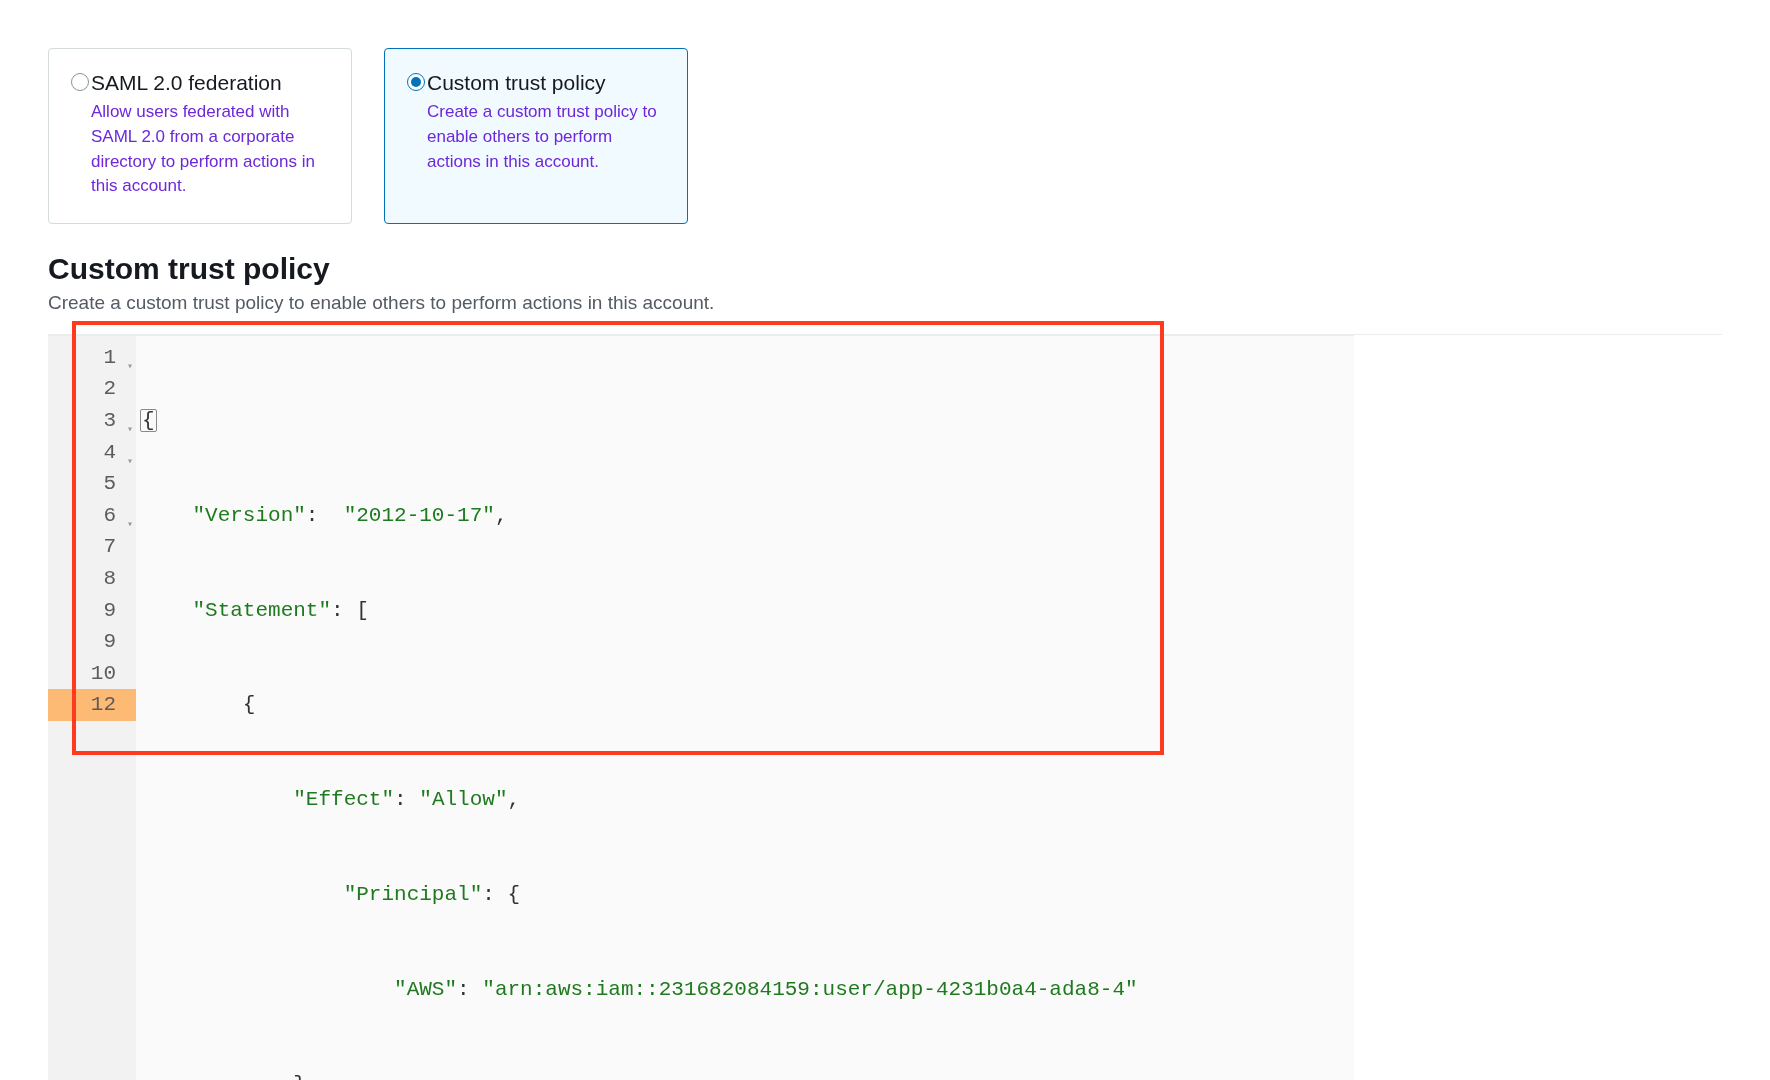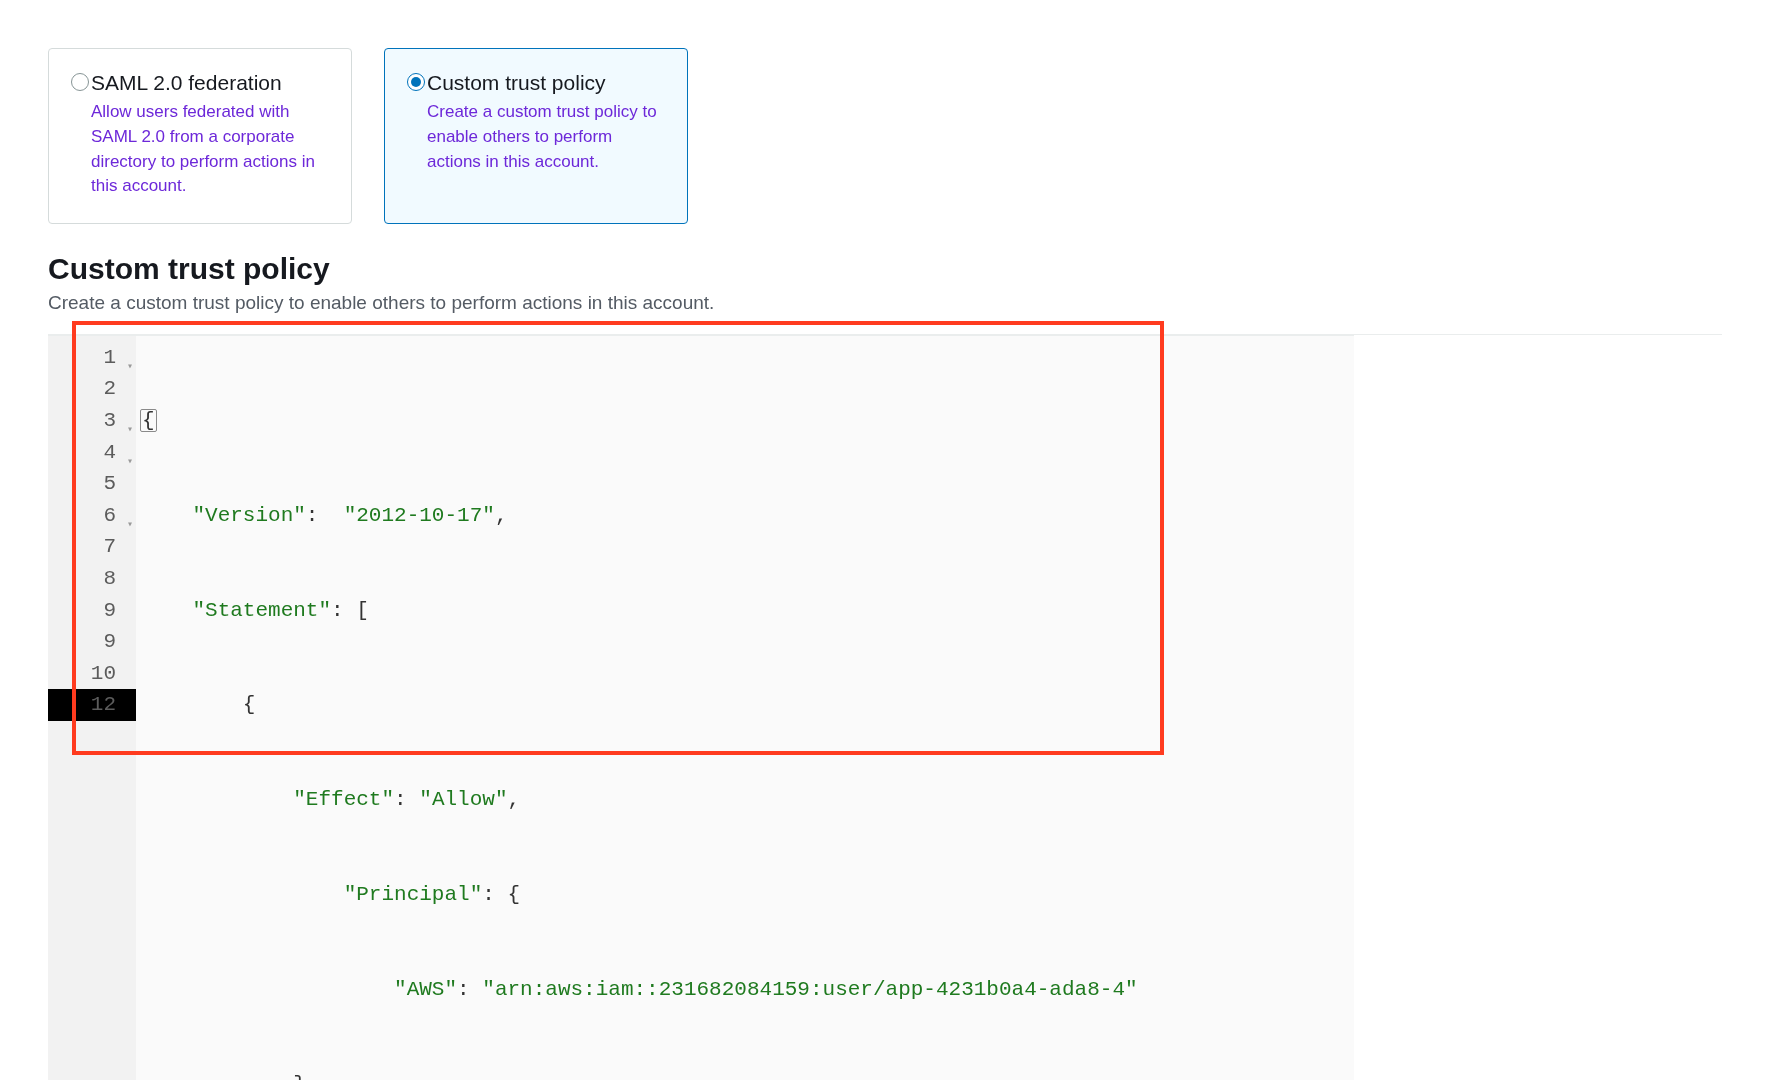--- a/index.html
+++ b/index.html
@@ -124,21 +124,21 @@
     height: 31.6px;
   }
   .gutter .ln .fold {
     position: absolute;
     right: 3px;
     top: 9px;
     font-size: 10px;
     color: #9a9a9a;
   }
   .gutter .ln.active {
-    background: #000000;
+    background: #fdba74;
   }
   .code {
     flex: 1;
     padding: 6px 0 6px 6px;
     white-space: pre;
     color: #333;
   }
   .code .row { height: 31.6px; position: relative; }
   .cursor-mark {
     display:inline-block;

